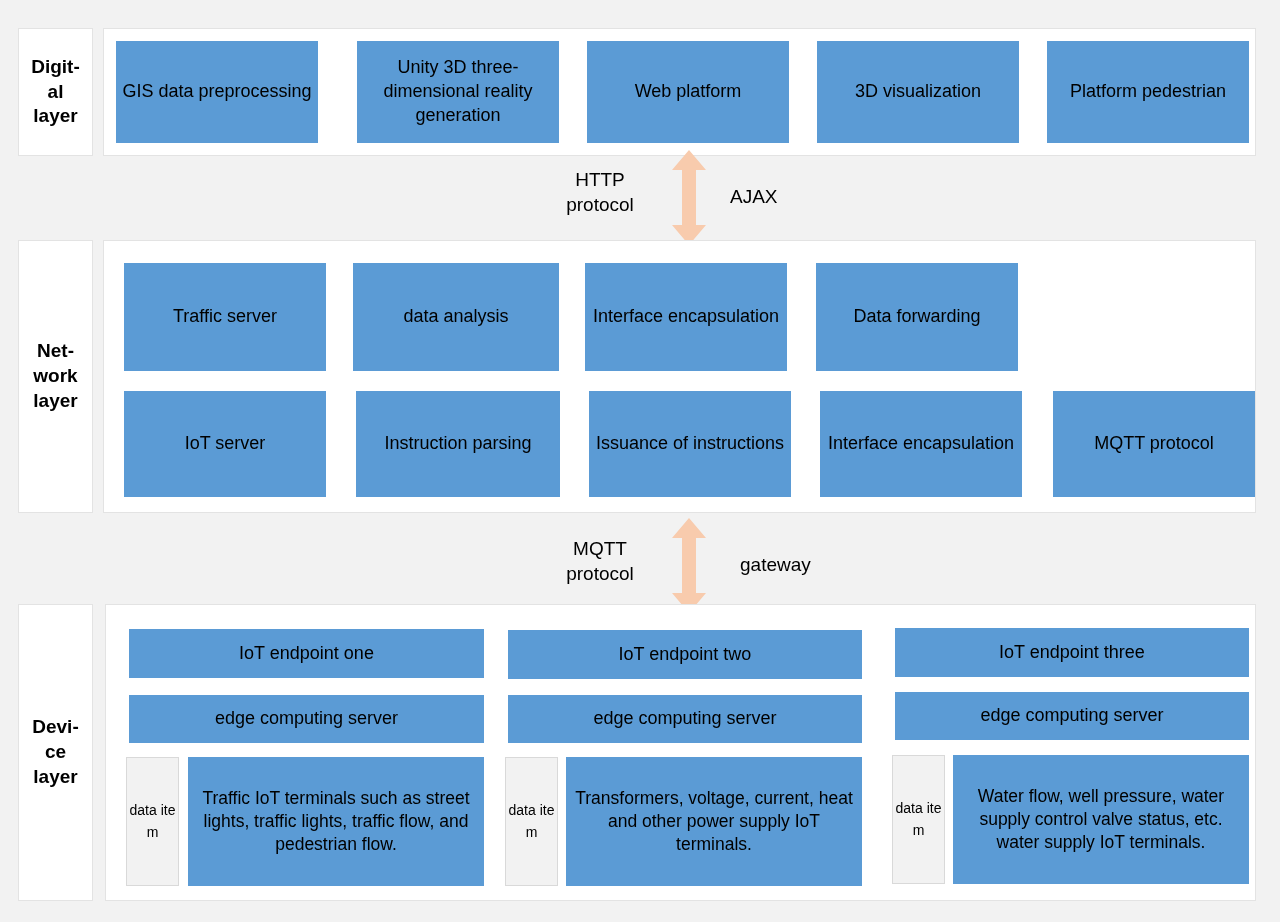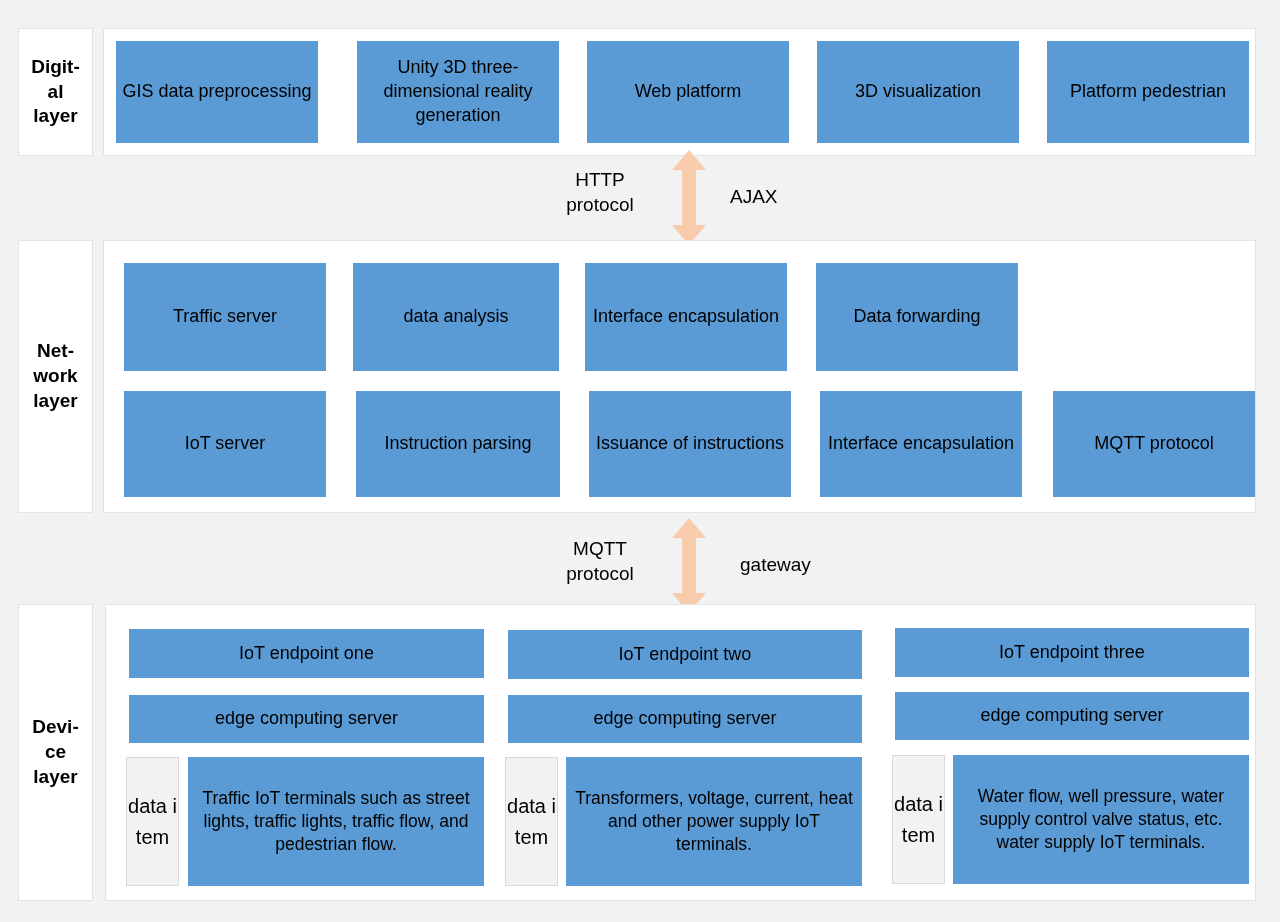--- a/index.html
+++ b/index.html
@@ -61,21 +61,21 @@
   
   .dataitem {
     position: absolute;
     background: #f2f2f2;
     border: 1px solid #d9d9d9;
     color: #000000;
     display: flex;
     align-items: center;
     justify-content: center;
     text-align: center;
-    font-size: 20px;
+    font-size: 14px;
     line-height: 1.55;
     box-sizing: border-box;
     word-break: break-all;
   }
 
   
   .conn-label {
     position: absolute;
     font-size: 19px;
     color: #000000;

